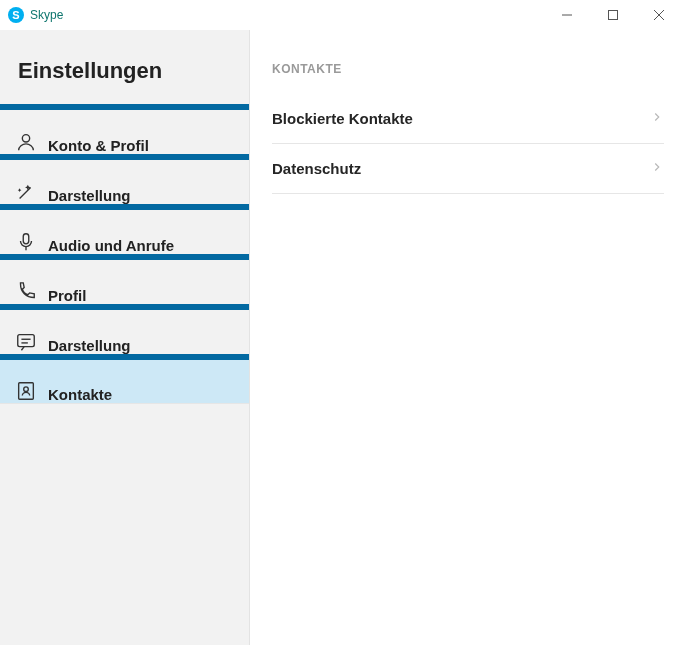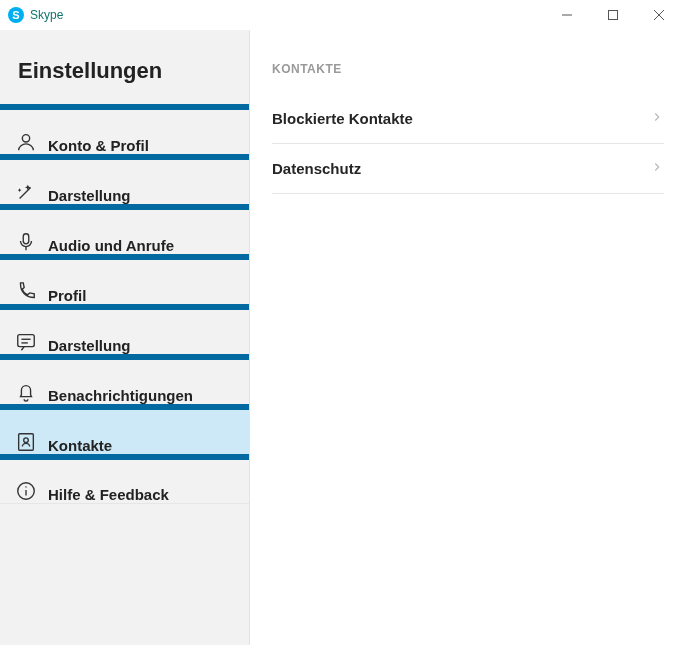--- a/index.html
+++ b/index.html
@@ -103,51 +103,32 @@
         <svg viewBox="0 0 24 24">
             <rect x="3" y="4" width="18" height="13" rx="2"></rect>
             <path d="M7 21l3-4"></path>
             <line x1="7" y1="9" x2="17" y2="9"></line>
             <line x1="7" y1="13" x2="14" y2="13"></line>
           </svg>
       </span>
       <span class="label">Darstellung</span>
     </div>
 
-    <div class="sidebar-item">
-      <span class="icon">
-        <svg viewBox="0 0 24 24">
-            <path d="M6 17h12l-1-2V10a5 5 0 0 0-10 0v5l-1 2z"></path>
-            <path d="M10 20a2 2 0 0 0 4 0"></path>
-          </svg>
-      </span>
-      <span class="label">Benachrichtigungen</span>
-    </div>
 
     <div class="sidebar-item active">
       <span class="icon">
         <svg viewBox="0 0 24 24">
             <rect x="4" y="3" width="16" height="18" rx="1"></rect>
             <circle cx="12" cy="10" r="2.5"></circle>
             <path d="M8 17c0-2 2-3.5 4-3.5s4 1.5 4 3.5"></path>
           </svg>
       </span>
       <span class="label">Kontakte</span>
     </div>
 
-    <div class="sidebar-item">
-      <span class="icon">
-        <svg viewBox="0 0 24 24">
-            <circle cx="12" cy="12" r="9"></circle>
-            <line x1="12" y1="11" x2="12" y2="17"></line>
-            <circle cx="12" cy="7.5" r="0.8" fill="#333" stroke="none"></circle>
-          </svg>
-      </span>
-      <span class="label">Hilfe &amp; Feedback</span>
-    </div>
   </div>
 
   <div class="main">
     <div class="section-title">KONTAKTE</div>
 
     <div class="row">
       <span class="row-label">Blockierte Kontakte</span>
       <span class="chev">
         <svg viewBox="0 0 24 24">
             <polyline points="9 6 15 12 9 18"></polyline>

